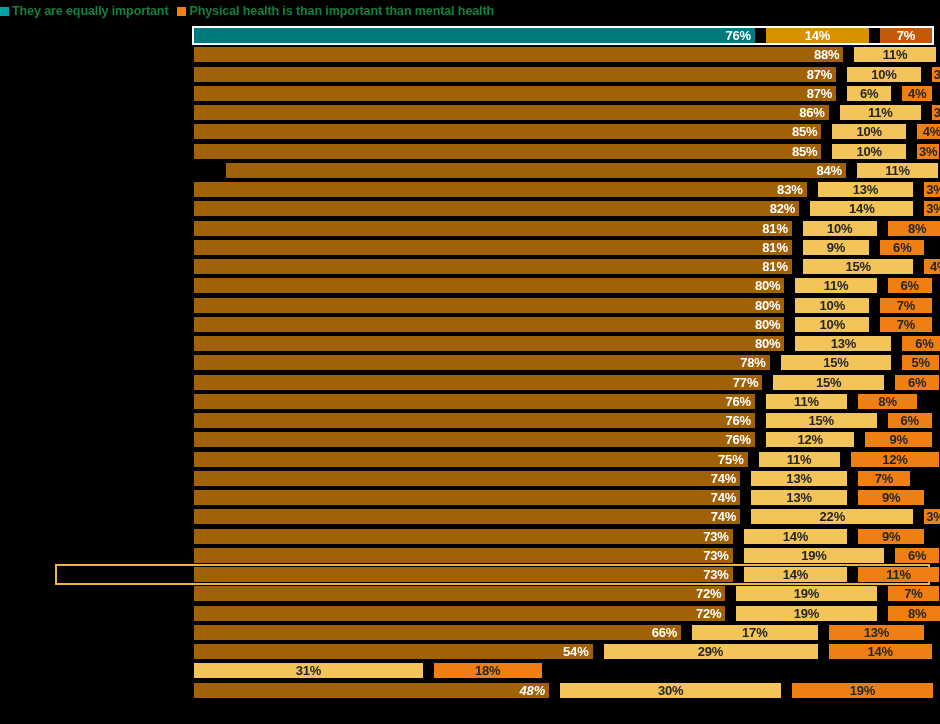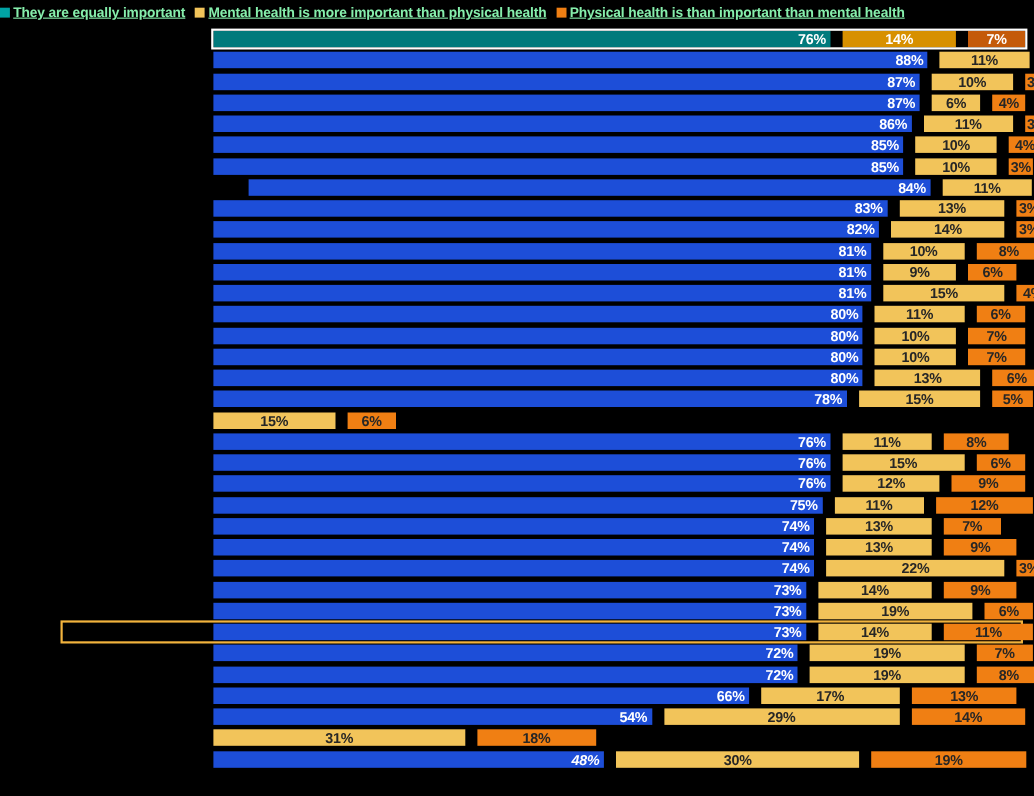--- a/index.html
+++ b/index.html
@@ -35,24 +35,23 @@
   }
   .legend-swatch {
     width: 9px;
     height: 9px;
     margin-right: 3px;
     flex: 0 0 auto;
   }
   .legend-label {
     font-size: 12.5px;
     font-weight: bold;
-    color: #86efac;
+    color: #15803d;
     letter-spacing: -0.1px;
     line-height: 12px;
-    text-decoration: underline;
   }
 
   
   #plot {
     position: absolute;
     left: 0;
     top: 26px;
     width: 940px;
     height: 698px;
   }
@@ -80,21 +79,21 @@
     overflow: visible;
   }
   .seg-label {
     font-size: 13px;
     font-weight: bold;
     line-height: 13px;
     white-space: nowrap;
     letter-spacing: -0.2px;
   }
   
-  .seg-a { background: #1d4ed8; }
+  .seg-a { background: #a16207; }
   .seg-b { background: #F2C45A; }
   .seg-c { background: #F07F13; }
   .seg-a .seg-label { color: #FFFFFF; padding-right: 4px; }
   .seg-b .seg-label { color: #262626; }
   .seg-c .seg-label { color: #262626; }
   .seg-a { justify-content: flex-end; }
 
   
   .row-hl .bar-track {
     outline: 2px solid #FFFFFF;
@@ -115,24 +114,20 @@
 </style>
 </head>
 <body>
 
 <div id="legend">
     <div class="legend-entry">
       <span class="legend-swatch" style="background: rgb(0, 163, 165);"></span>
       <span class="legend-label">They are equally important</span>
     </div>
     <div class="legend-entry">
-      <span class="legend-swatch" style="background: rgb(242, 196, 90);"></span>
-      <span class="legend-label">Mental health is more important than physical health</span>
-    </div>
-    <div class="legend-entry">
       <span class="legend-swatch" style="background: rgb(240, 127, 19);"></span>
       <span class="legend-label">Physical health is than important than mental health</span>
     </div>
   </div>
 
 <div id="plot">
   <div id="callout-box" style="display: block; left: 55px; width: 875px; top: 538px; height: 21px;"></div>
 <div class="bar-row row-hl" style="top: 2px;">
       <div class="bar-track">
         <div class="seg seg-a" style="width: 560.88px;">
@@ -362,20 +357,23 @@
         <div class="seg seg-b" style="width: 110.7px;">
           <span class="seg-label">15%</span>
         </div>
         <div class="seg seg-c" style="width: 36.9px;">
           <span class="seg-label">5%</span>
         </div>
       </div>
     </div>
     <div class="bar-row" style="top: 348.5px;">
       <div class="bar-track">
+        <div class="seg seg-a" style="width: 568.26px;">
+          <span class="seg-label">77%</span>
+        </div>
         <div class="seg seg-b" style="width: 110.7px;">
           <span class="seg-label">15%</span>
         </div>
         <div class="seg seg-c" style="width: 44.28px;">
           <span class="seg-label">6%</span>
         </div>
       </div>
     </div>
     <div class="bar-row" style="top: 367.75px;">
       <div class="bar-track">

